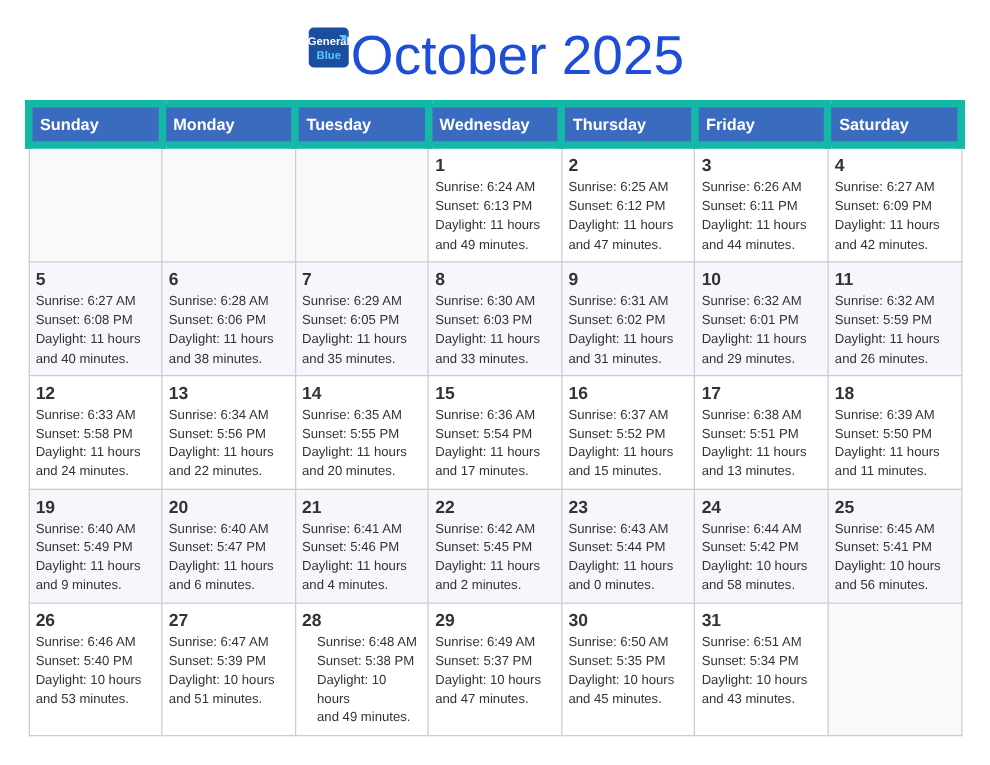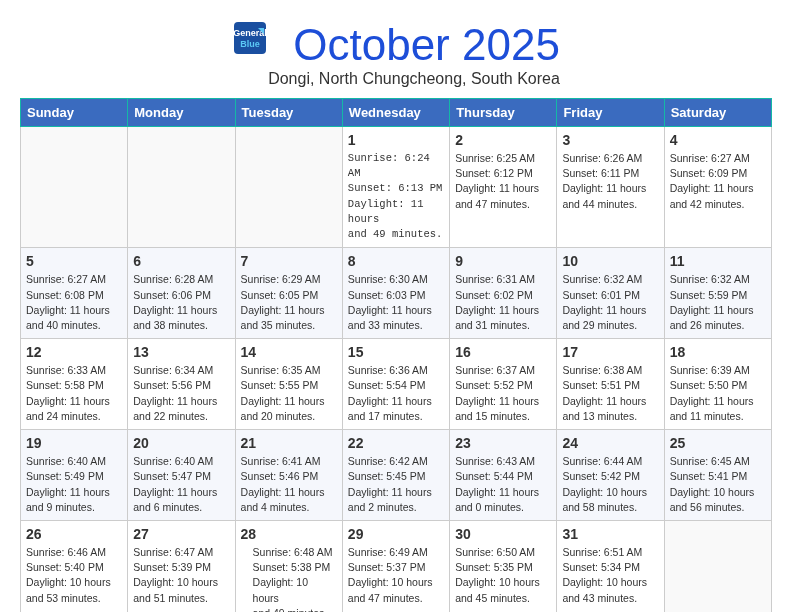--- a/index.html
+++ b/index.html
@@ -42,21 +42,21 @@
       border-collapse: collapse;
       table-layout: fixed;
     }
     th {
       background-color: #3a6bbf;
       color: white;
       text-align: left;
       padding: 6px 6px;
       font-size: 13px;
       font-weight: bold;
-      border: 1px solid #14b8a6;
+      border: 6px solid #14b8a6;
     }
     td {
       border: 1px solid #ccc;
       vertical-align: top;
       padding: 5px 5px;
       font-size: 11px;
       color: #333;
       height: 88px;
       background: #fff;
     }
@@ -88,21 +88,20 @@
   <div class="logo">
     <svg class="logo-icon" viewBox="0 0 36 36">
       <rect x="2" y="2" width="32" height="32" rx="4" fill="#1a4fa0"></rect>
       <text x="18" y="16" text-anchor="middle" fill="white" font-size="9" font-weight="bold" font-family="Arial">General</text>
       <text x="18" y="27" text-anchor="middle" fill="#5bc8f5" font-size="9" font-weight="bold" font-family="Arial">Blue</text>
       <polygon points="26,8 32,8 32,14" fill="#5bc8f5"></polygon>
     </svg>
   </div>
   <div class="title-section">
     <div class="month-title">October 2025</div>
-    <div class="subtitle">Dongi, North Chungcheong, South Korea</div>
   </div>
 </div>
 
 <table>
   <thead>
     <tr>
       <th>Sunday</th>
       <th>Monday</th>
       <th>Tuesday</th>
       <th>Wednesday</th>
@@ -111,21 +110,21 @@
       <th>Saturday</th>
     </tr>
   </thead>
   <tbody id="calendar-body">
   <tr>
         <td class="empty"></td>
         <td class="empty"></td>
         <td class="empty"></td>
         <td>
           <span class="day-number">1</span>
-          <div class="day-info" style="white-space: pre-line; font-family: Liberation Mono, monospace;">Sunrise: 6:24 AM
+          <div class="day-info" style="white-space: pre-line;">Sunrise: 6:24 AM
 Sunset: 6:13 PM
 Daylight: 11 hours
 and 49 minutes.</div>
         </td>
         <td>
           <span class="day-number">2</span>
           <div class="day-info" style="white-space: pre-line;">Sunrise: 6:25 AM
 Sunset: 6:12 PM
 Daylight: 11 hours
 and 47 minutes.</div>

